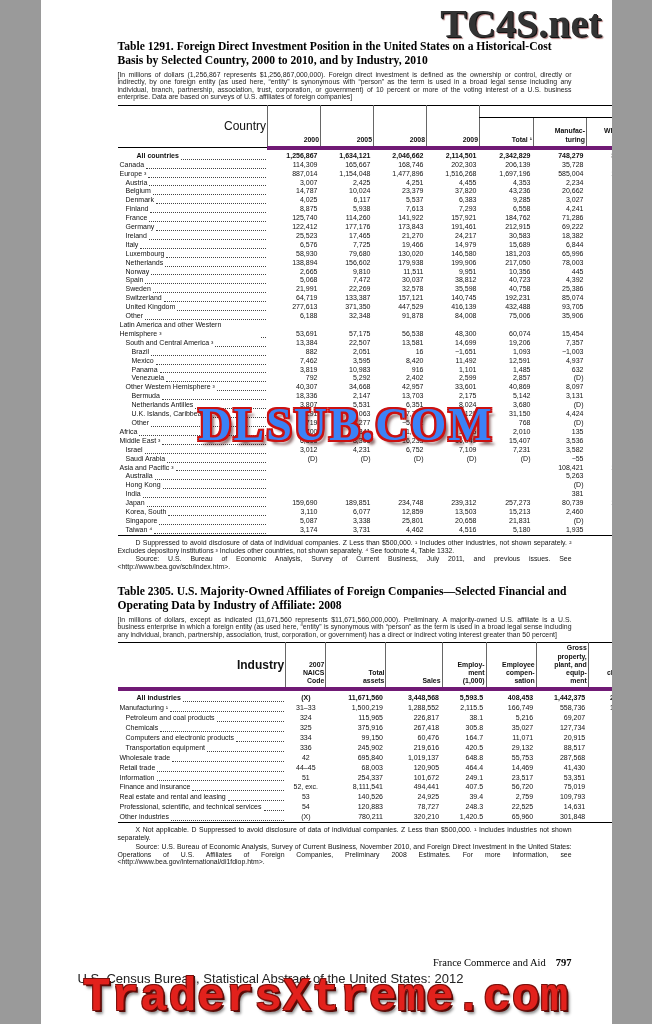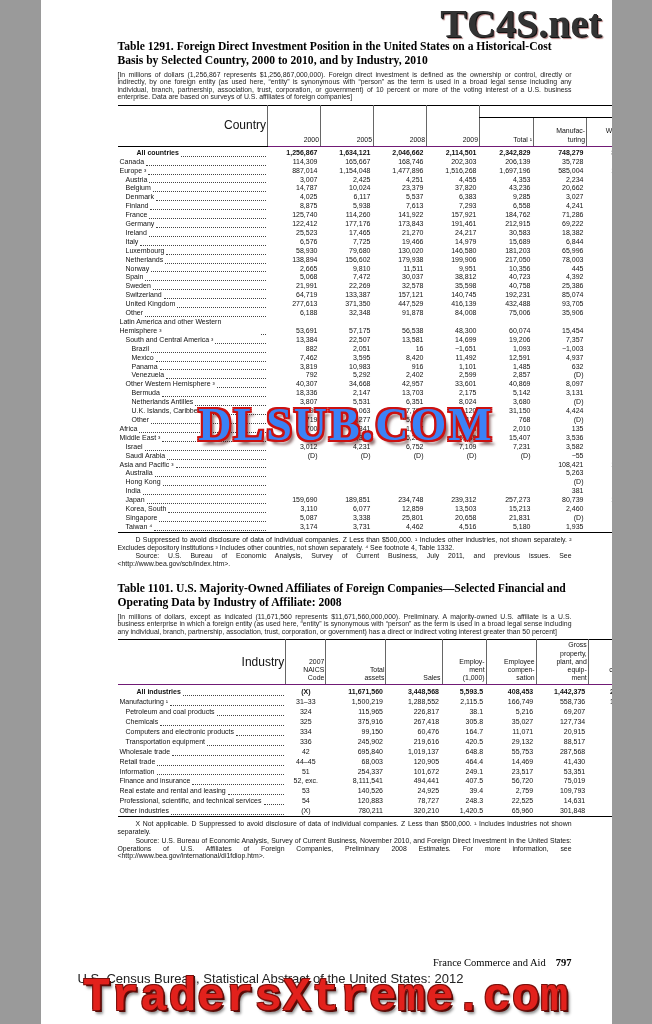--- a/index.html
+++ b/index.html
@@ -15,21 +15,21 @@
 
   table.t { border-collapse:collapse; table-layout:fixed; width:575px; margin-top:4px;
             border-top:1.4px solid #000; border-bottom:1.4px solid #000; }
   .t th { font-weight:normal; font-size:6.9px; line-height:8.2px; text-align:right;
           vertical-align:bottom; padding:1px 1px 2px; border-left:1px solid #666;
           white-space:pre-line; color:#111; }
   .t tr:first-child th:first-child { border-left:none; }
   .t th.stub { vertical-align:middle; font-size:12px; border-bottom:1px solid #000; }
   .t th.blank { height:12px; }
   .t th.grp { border-bottom:1px solid #000; vertical-align:middle; font-size:7.2px; font-weight:normal; }
-  .t tr.sub th { border-bottom:1px solid #701a75; }
+  .t tr.sub th { border-bottom:4px solid #701a75;font-weight:bold; }
 
   .t td { font-size:7px; line-height:8.9px; vertical-align:bottom; padding:0; }
   .t92 td { line-height:9.9px; }
   .t td.num { text-align:right; padding-right:3px; white-space:nowrap; }
   .t td.ctr { text-align:center; padding-right:0; }
   .t td.b { font-weight:bold; }
   .t tbody tr:first-child td { padding-top:2px; }
   .lblwrap { display:flex; align-items:flex-end; }
   .lt { white-space:normal; }
   .dots { flex:1 1 auto; min-width:5px; border-bottom:1px dotted #444; margin:0 2px 1px 2px; }
@@ -781,21 +781,21 @@
             <td class="num">1,935</td>
             <td class="num">1,674</td>
             <td class="num">−114</td>
           </tr>
         </tbody>
     </table>
 
     <p class="fnote">D Suppressed to avoid disclosure of data of individual companies. Z Less than $500,000. ¹ Includes other industries, not shown separately. ² Excludes depository institutions ³ Includes other countries, not shown separately. ⁴ See footnote 4, Table 1332.</p>
     <p class="fnote src">Source: U.S. Bureau of Economic Analysis, Survey of Current Business, July 2011, and previous issues. See &lt;http://www.bea.gov/scb/index.htm&gt;.</p>
 
-    <h1 class="tbl-title t2">Table 1101. U.S. Majority-Owned Affiliates of Foreign Companies—Selected Financial and Operating Data by Industry of Affiliate: 2008</h1>
+    <h1 class="tbl-title t2">Table 2305. U.S. Majority-Owned Affiliates of Foreign Companies—Selected Financial and Operating Data by Industry of Affiliate: 2008</h1>
     <p class="note">[In millions of dollars, except as indicated (11,671,560 represents $11,671,560,000,000). Preliminary. A majority-owned U.S. affiliate is a U.S. business enterprise in which a foreign entity (as used here, “entity” is synonymous with “person” as the term is used in a broad legal sense including any individual, branch, partnership, association, trust, corporation, or government) has a direct or indirect voting interest greater than 50 percent]</p>
 
     <table class="t t92" id="t1292">
       <colgroup>
         <col style="width:168px">
           <col style="width:40px">
           <col style="width:60px">
           <col style="width:56px">
           <col style="width:44px">
         <col style="width:50px">

